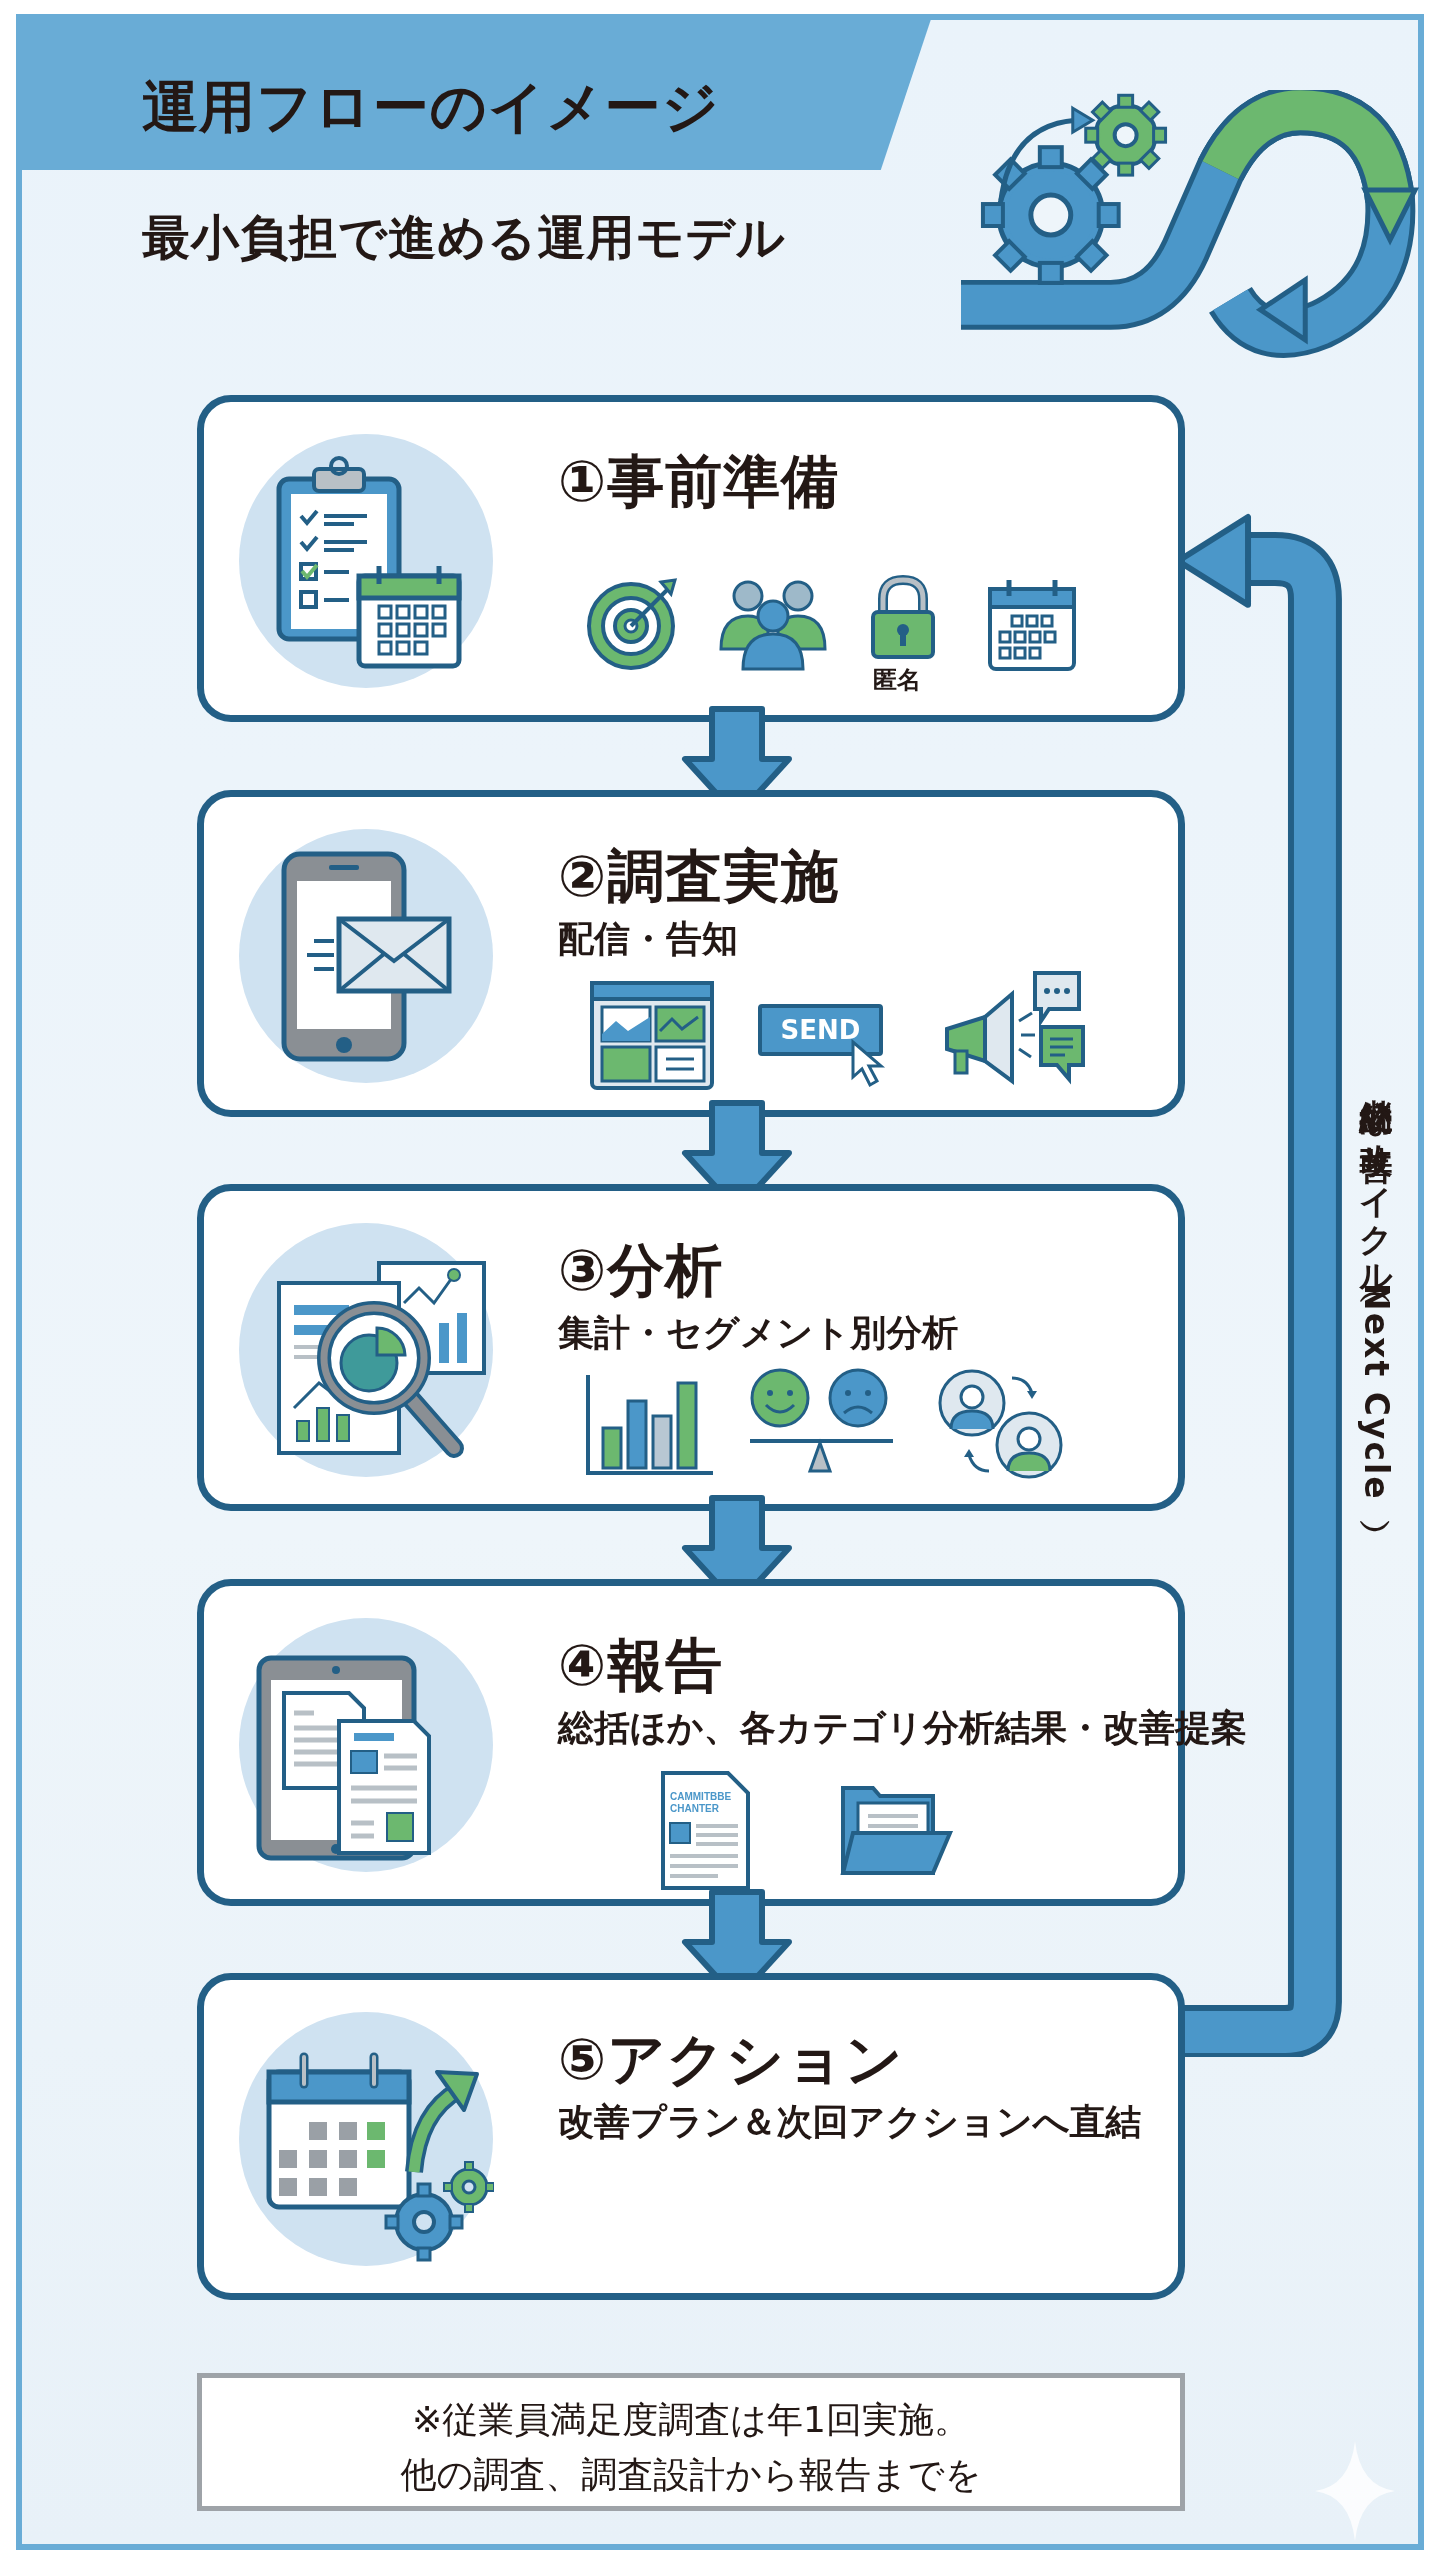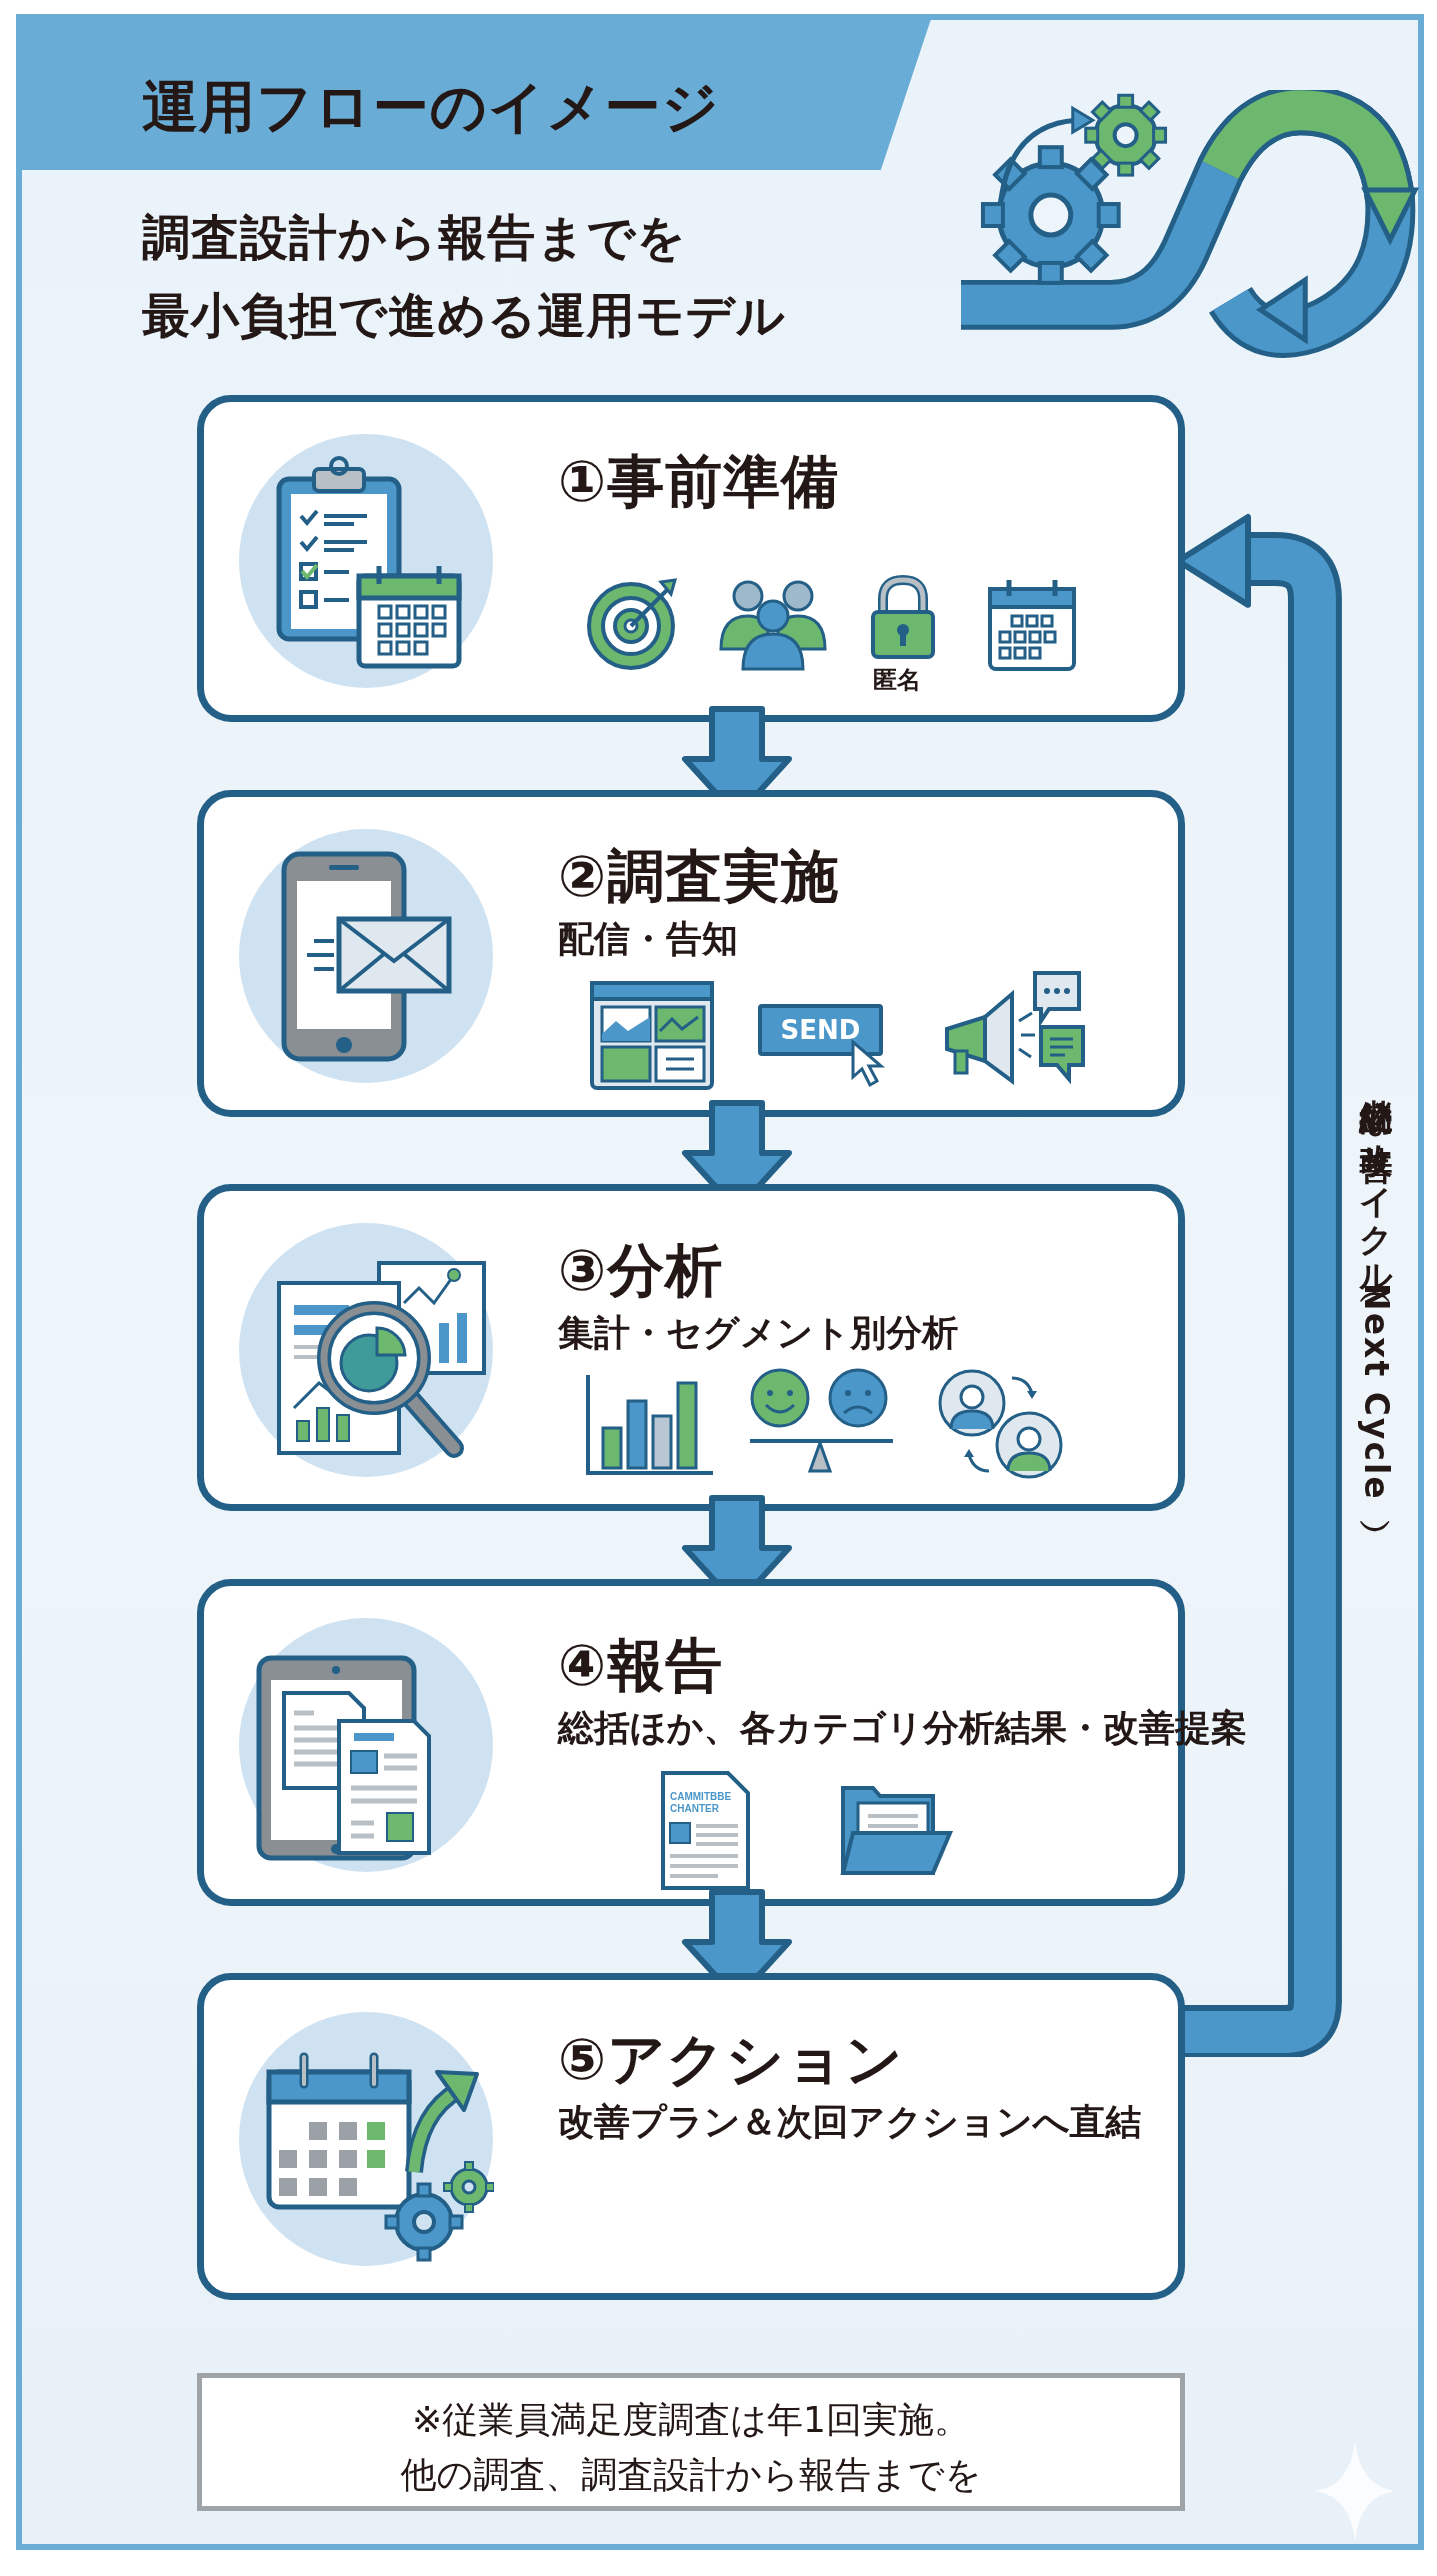--- a/index.html
+++ b/index.html
@@ -68,21 +68,20 @@
 </head>
 <body>
 
 <div class="frame">
 
   <svg class="header-band" viewBox="0 0 1410 150" preserveAspectRatio="none">
     <polygon points="0,0 910,0 860,150 0,150" fill="#69acd6"></polygon>
   </svg>
   <h1 class="title">運用フローのイメージ</h1>
   <div class="subtitle">
-    <div>調査設計から報告までを</div>
     <div>最小負担で進める運用モデル</div>
   </div>
 
   <svg class="cycle-icon" viewBox="0 0 460 270">
 
     <path d="M0,215 L150,215 Q200,215 225,160 L260,80 Q290,20 340,20 Q420,20 430,110 Q435,200 360,235 Q300,260 270,210" fill="none" stroke="#235f86" stroke-width="50" stroke-linecap="butt"></path>
     <path d="M0,215 L150,215 Q200,215 225,160 L260,80 Q290,20 340,20 Q420,20 430,110 Q435,200 360,235 Q300,260 270,210" fill="none" stroke="#4b97c9" stroke-width="40"></path>
     <path d="M260,80 Q290,20 340,20 Q420,20 430,110" fill="none" stroke="#235f86" stroke-width="50"></path>
     <path d="M260,80 Q290,20 340,20 Q420,20 430,110" fill="none" stroke="#6cb86f" stroke-width="40"></path>
     <polygon points="405,100 455,100 430,150" fill="#6cb86f" stroke="#235f86" stroke-width="5"></polygon>

